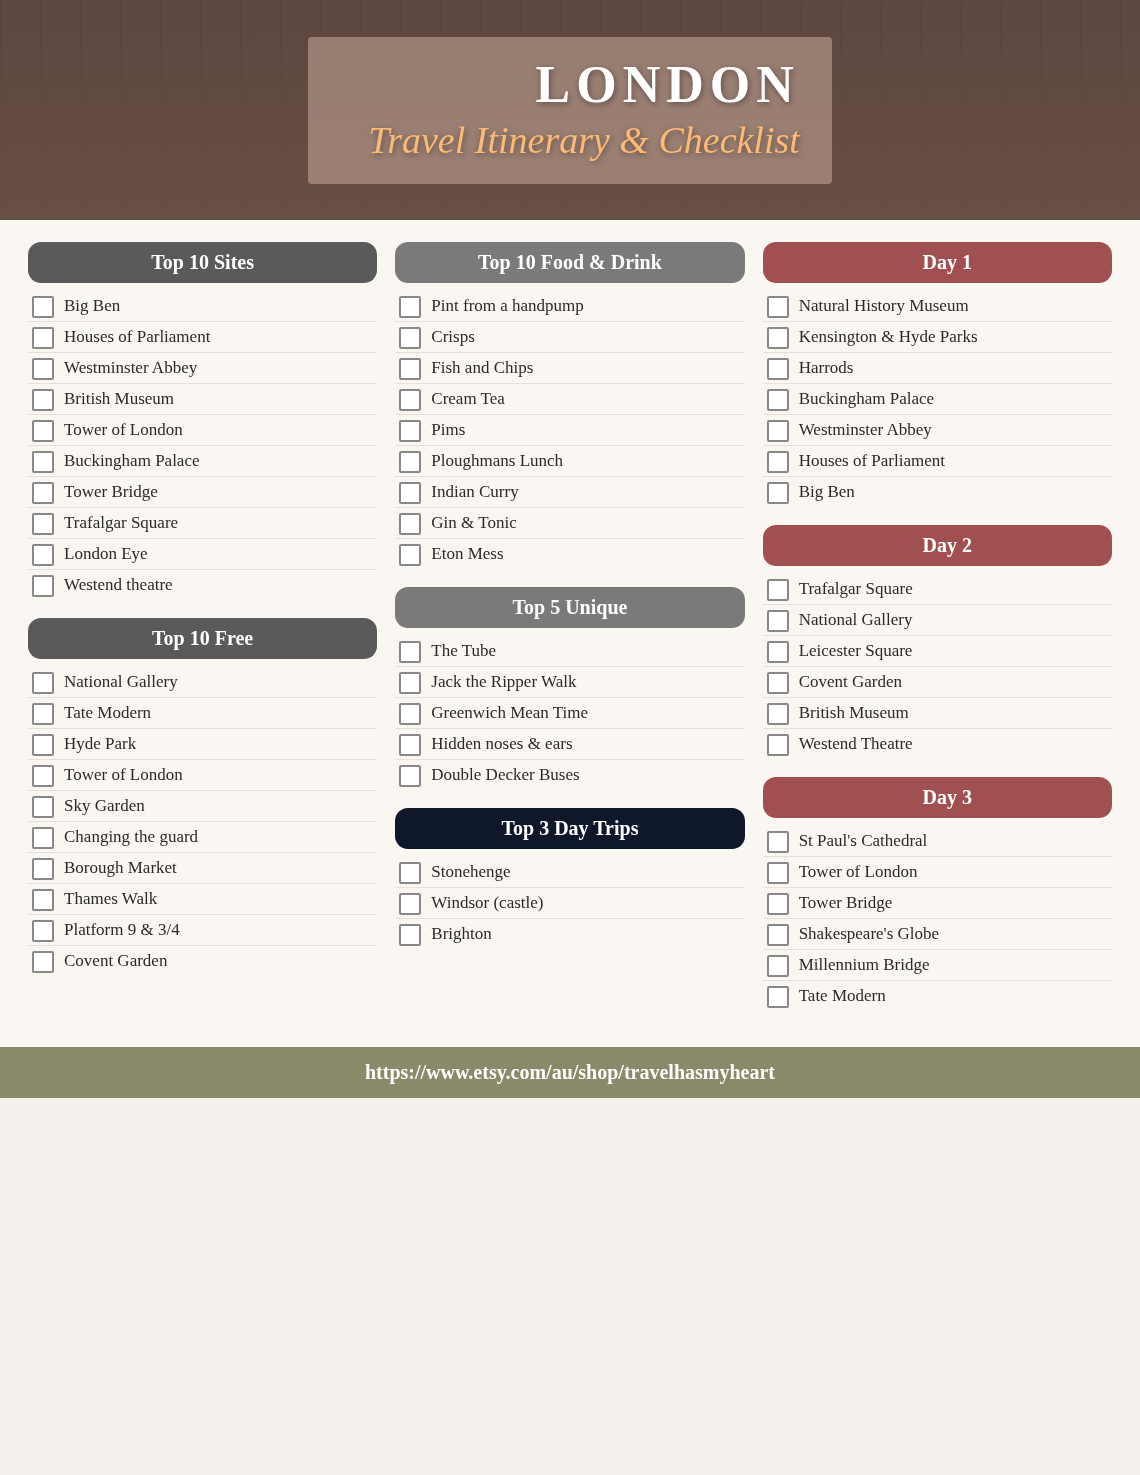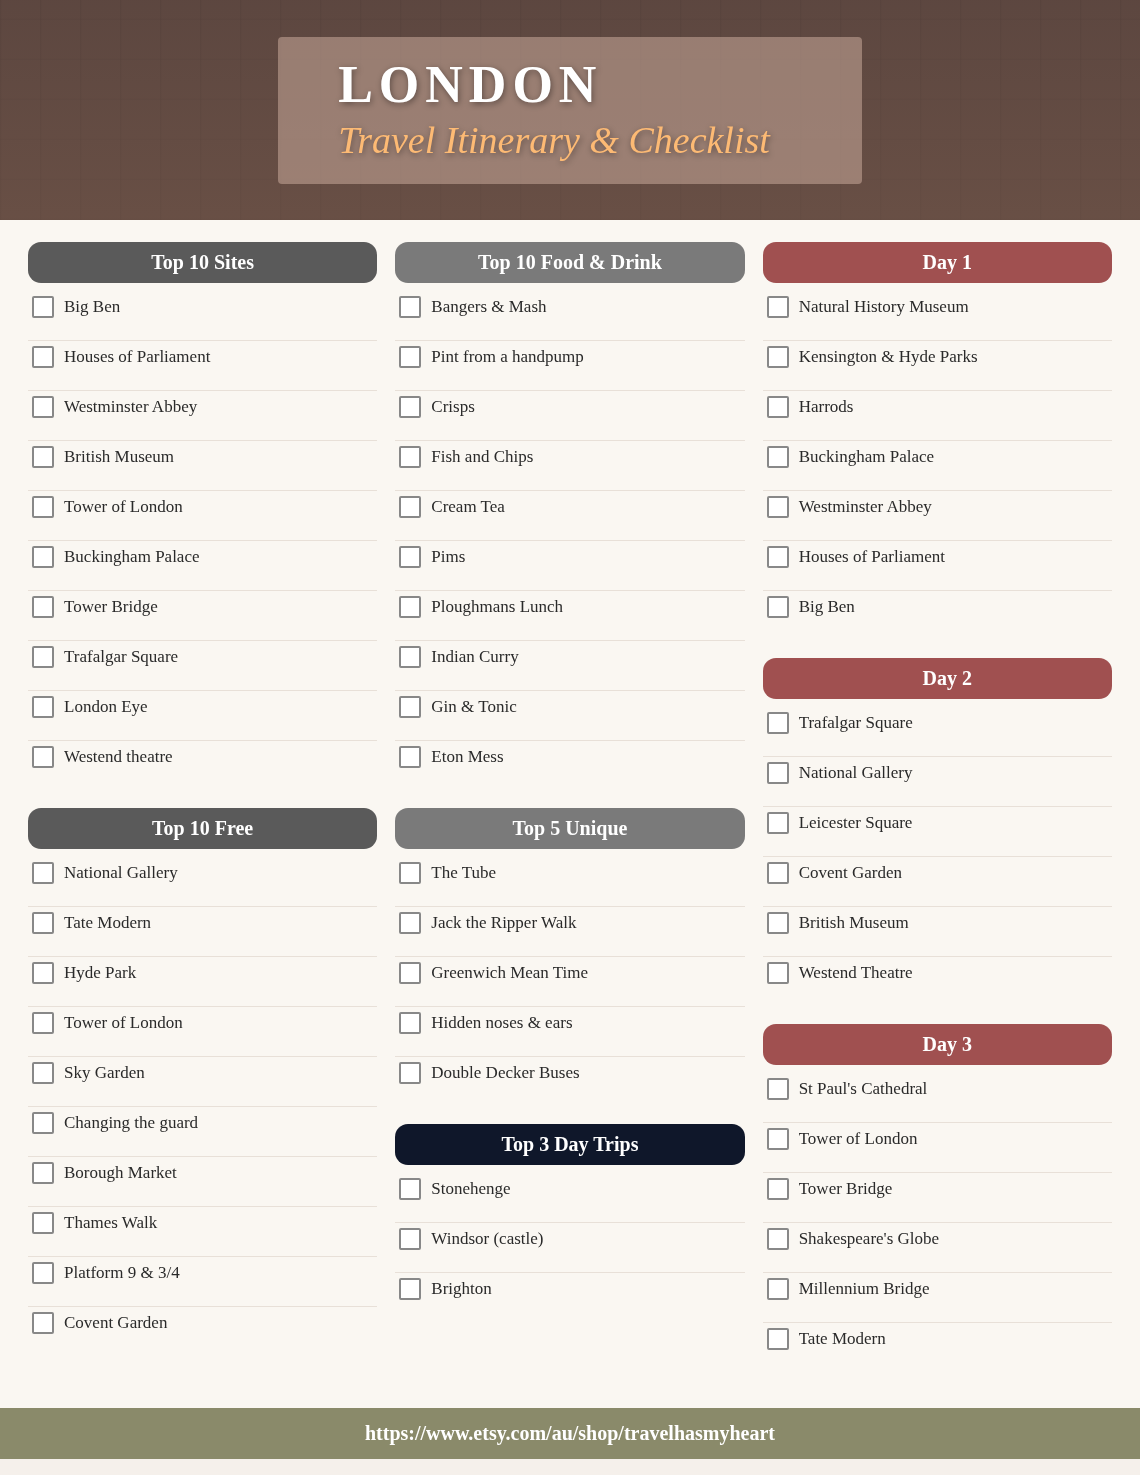--- a/index.html
+++ b/index.html
@@ -27,23 +27,23 @@
     }
     
     .header-overlay {
       position: absolute;
       top: 0; left: 0; right: 0; bottom: 0;
       display: flex;
       align-items: center;
       justify-content: center;
     }
     .header-title-box {
-      text-align: left;
+      text-align: right;
       background: rgba(200,170,155,0.55);
-      padding: 18px 92px 22px 60px;
+      padding: 18px 32px 22px 60px;
       border-radius: 4px;
     }
     .header-london {
       font-size: 52px;
       font-weight: bold;
       color: #fff;
       letter-spacing: 6px;
       font-family: Georgia, serif;
       text-shadow: 1px 2px 6px rgba(0,0,0,0.4);
     }
@@ -86,22 +86,22 @@
     }
     .section-header.dark-gray { background: #5a5a5a; }
     .section-header.medium-gray { background: #7a7a7a; }
     .section-header.dark-teal { background: #0f172a; }
     .section-header.day-red { background: #a05050; padding-left: 30px; }
 
     
     .checklist { list-style: none; padding: 0; margin: 0 0 18px 0; }
     .checklist li {
       display: flex;
-      align-items: center;
-      padding: 5px 2px 22px 4px;
+      align-items: flex-start;
+      padding: 5px 2px 3px 4px;
       font-size: 17px;
       color: #2a2a2a;
       font-family: Georgia, serif;
       border-bottom: 1px solid #e8e0d8;
     }
     .checklist li:last-child { border-bottom: none; }
     .checkbox {
       width: 22px;
       height: 22px;
       border: 2px solid #888;
@@ -236,24 +236,20 @@
           </ul>
         </div>
       </div>
 
     <div class="col" id="col2-container">
         <div class="section-block">
           <div class="section-header medium-gray">Top 10 Food &amp; Drink</div>
           <ul class="checklist">
             <li>
               <span class="checkbox"></span>
-              <span>Bangers &amp; Mash</span>
-            </li>
-            <li>
-              <span class="checkbox"></span>
               <span>Pint from a handpump</span>
             </li>
             <li>
               <span class="checkbox"></span>
               <span>Crisps</span>
             </li>
             <li>
               <span class="checkbox"></span>
               <span>Fish and Chips</span>
             </li>

